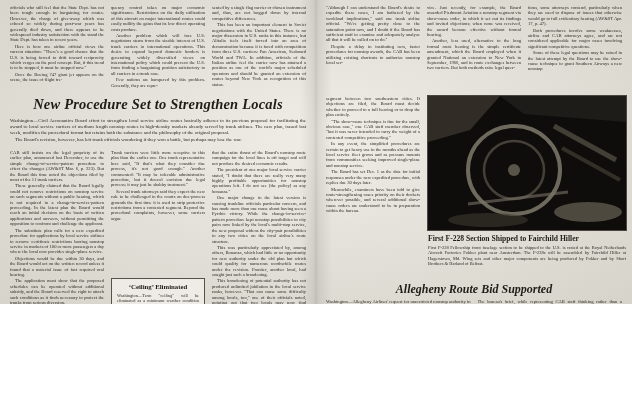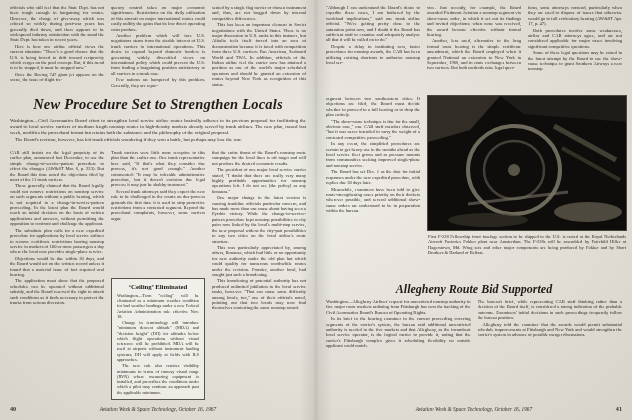--- a/index.html
+++ b/index.html
@@ -1,20 +1,20 @@
 <!DOCTYPE html>
 <html><head>
 <meta charset="utf-8">
 <style>
   * { box-sizing: border-box; margin: 0; padding: 0; }
   html,body { width:632px; height:420px; }
   body { font-family:"Liberation Serif", serif; }
 
   .spread {
-    position:relative; width:632px; height:420px; overflow:hidden;
+    position:relative; width:632px; height:304px; overflow:hidden;
     background:
       radial-gradient(ellipse at 50% 45%, rgba(255,255,255,0.30), rgba(60,55,45,0.10)),
       #e8e5dc;
   }
   .gutter {
     position:absolute; left:300px; top:0; width:32px; height:420px; pointer-events:none;
     background:linear-gradient(90deg, rgba(0,0,0,0) 0%, rgba(0,0,0,0.08) 42%, rgba(80,74,62,0.20) 50%, rgba(0,0,0,0.08) 58%, rgba(0,0,0,0) 100%);
   }
   .abs { position:absolute; }
   .cols { display:flex; gap:7px; }
@@ -140,20 +140,21 @@
       <circle cx="86" cy="74" r="6" fill="#a49c86" opacity="0.5"></circle>
       <path d="M40,108 L140,96" stroke="#7a7466" stroke-width="3" opacity="0.6"></path>
       <path d="M126,30 L188,64" stroke="#6e6859" stroke-width="5" opacity="0.55"></path>
       <path d="M134,52 L192,84" stroke="#585241" stroke-width="4" opacity="0.5"></path>
       <ellipse cx="160" cy="116" rx="34" ry="10" fill="#9b937f" opacity="0.45"></ellipse>
       <ellipse cx="60" cy="124" rx="40" ry="7" fill="#3c382f" opacity="0.6"></ellipse>
     </svg>
   </div>
 
   <div class="abs" style="left:428px; top:234px; width:198px;">
+    <div class="caption-title">First F-228 Section Shipped to Fairchild Hiller</div>
     <div class="caption-body">
       <p>First F-228 Fellowship front fuselage section to be shipped to the U.S. is crated at the Royal Netherlands Aircraft Factories Fokker plant near Amsterdam. The F-228s will be assembled by Fairchild Hiller at Hagerstown, Md. Wing sets and other major components are being produced by Fokker and by Short Brothers &amp; Harland of Belfast.</p>
     </div>
   </div>
 
   <div class="abs headline-sub" style="left:326px; top:282px; width:296px;">Allegheny Route Bid Supported</div>
 
   <div class="abs cols body-text" style="left:326px; top:299px; width:296px; height:102px;">
     <div class="col">
       <p>Washington—Allegheny Airlines' request for unrestricted nonstop authority in five major route markets radiating from Pittsburgh has won the backing of the Civil Aeronautics Board's Bureau of Operating Rights.</p>

